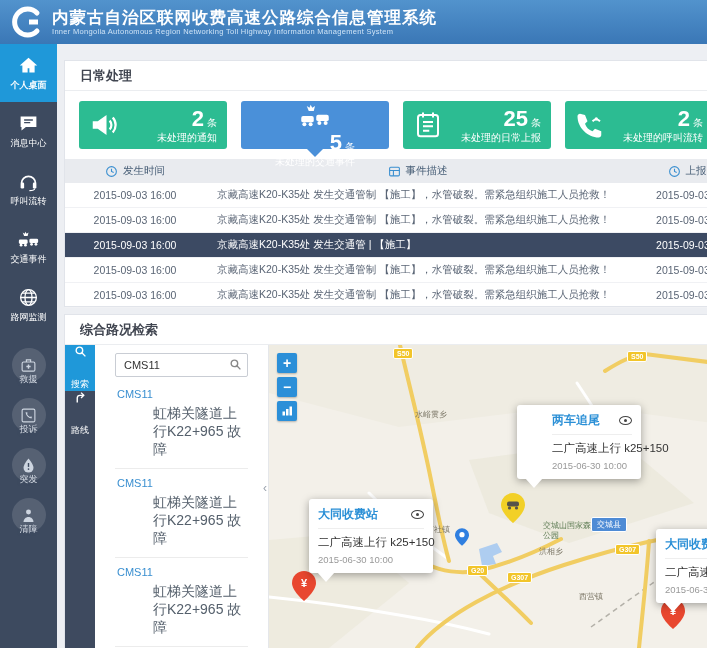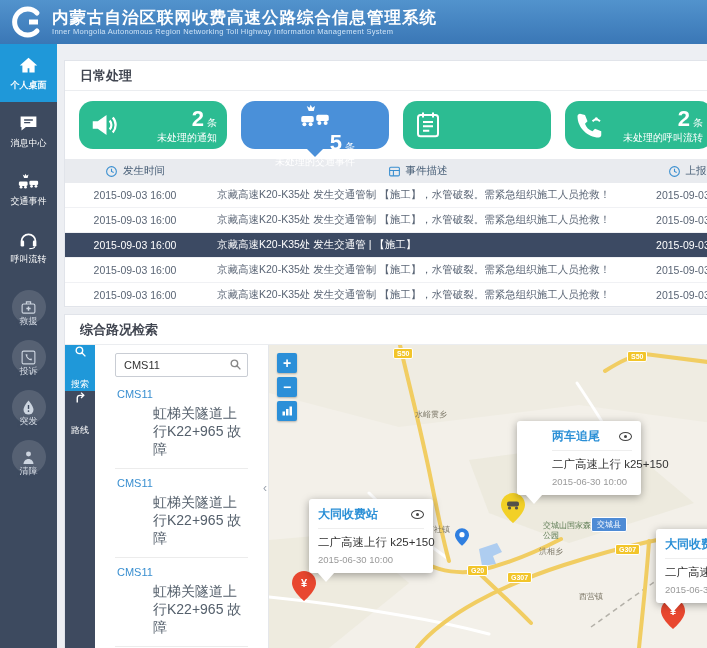--- a/index.html
+++ b/index.html
@@ -28,21 +28,21 @@
 
   
   .panel { position:absolute; background:#fff; border:1px solid #e1e4ea; }
   #panel-daily  { left:64px; top:60px;  width:700px; height:247px; }
   #panel-search { left:64px; top:314px; width:700px; height:334px; }
   .panel-title { height:30px; line-height:29px; padding:0 15px; font-size:13px; font-weight:bold;
     color:#404550; border-bottom:1px solid #ebedf0; }
 
   
   .cards { display:flex; gap:14px; padding:10px 14px; }
-  .card { width:148px; height:48px; border-radius:14px; color:#fff; display:flex; align-items:center;
+  .card { width:148px; height:48px; border-radius:3px; color:#fff; display:flex; align-items:center;
     padding:0 10px; position:relative; cursor:pointer; }
   .card.green { background:#2cbc92; }
   .card.blue  { background:#4a90d9;flex-direction:column; }
   .card > svg { width:30px; height:30px; flex:none; color:#fff; }
   .card-right { flex:1; text-align:right; line-height:1.1; }
   .card-count { font-size:22px; font-weight:bold; }
   .card-unit  { font-size:10px; margin-left:3px; }
   .card-label { font-size:10px; margin-top:1px; }
   .card.active::after { content:""; position:absolute; left:50%; bottom:-8px; margin-left:-8px;
     border:8px solid transparent; border-top:8px solid #4a90d9; border-bottom:none; }
@@ -128,39 +128,47 @@
       <span>个人桌面</span>
     </div>
     <div class="side-item">
       <svg viewBox="0 0 24 24" fill="currentColor">
           <path d="M3 4h18v12H9l-5 4v-4H3z"></path>
           <path d="M7 8h10M7 11h7" stroke="#3d4a5f" stroke-width="1.6" fill="none"></path>
         </svg>
       <span>消息中心</span>
     </div>
     <div class="side-item">
+      <svg viewBox="0 0 24 24" fill="none" stroke="currentColor" stroke-width="2">
+          <path d="M4 14a8 8 0 0 1 16 0"></path>
+          <rect x="3" y="13" width="4" height="7" rx="1.5" fill="currentColor" stroke="none"></rect>
+          <rect x="17" y="13" width="4" height="7" rx="1.5" fill="currentColor" stroke="none"></rect>
+          <path d="M19 20c0 2-3 2.5-6 2.5" stroke-width="1.4"></path>
+        </svg>
+      <span>呼叫流转</span>
+    </div>
+    <div class="side-item">
       <svg viewBox="0 0 24 24" fill="currentColor">
           <path d="M11 8l1-4-2.2 1.4L8.5 3l-.9 2.4L5.4 4 7 8z"></path>
           <rect x="1" y="12" width="10" height="5" rx="1.5"></rect>
           <circle cx="3.5" cy="18.5" r="1.6"></circle>
           <circle cx="8.5" cy="18.5" r="1.6"></circle>
           <rect x="13" y="11" width="10" height="5" rx="1.5"></rect>
           <circle cx="15.5" cy="17.5" r="1.6"></circle>
           <circle cx="20.5" cy="17.5" r="1.6"></circle>
         </svg>
       <span>交通事件</span>
     </div>
     <div class="side-item">
-      <svg viewBox="0 0 24 24" fill="none" stroke="currentColor" stroke-width="2">
-          <path d="M4 14a8 8 0 0 1 16 0"></path>
-          <rect x="3" y="13" width="4" height="7" rx="1.5" fill="currentColor" stroke="none"></rect>
-          <rect x="17" y="13" width="4" height="7" rx="1.5" fill="currentColor" stroke="none"></rect>
-          <path d="M19 20c0 2-3 2.5-6 2.5" stroke-width="1.4"></path>
-        </svg>
-      <span>呼叫流转</span>
+      <svg viewBox="0 0 24 24" fill="none" stroke="currentColor" stroke-width="1.5">
+          <circle cx="12" cy="12" r="9"></circle>
+          <ellipse cx="12" cy="12" rx="4" ry="9"></ellipse>
+          <path d="M3 12h18M5 7h14M5 17h14"></path>
+        </svg>
+      <span>路网监测</span>
     </div>
     <div class="side-gap"></div>
     <div class="circle-item">
       <span class="circ">
           <svg viewBox="0 0 24 24" fill="none" stroke="currentColor" stroke-width="1.6">
             <rect x="3" y="7" width="18" height="13" rx="2"></rect>
             <path d="M9 7V4h6v3"></path>
             <path d="M12 10.5v6M9 13.5h6" stroke-width="2"></path>
           </svg>
         </span>
@@ -223,20 +231,24 @@
         <div class="card-right">
           <span class="card-count">5</span><span class="card-unit">条</span>
           <div class="card-label">未处理的交通事件</div>
         </div>
       </div>
       <div class="card green">
         <svg viewBox="0 0 24 24" fill="none" stroke="currentColor" stroke-width="1.6">
             <rect x="4" y="4" width="16" height="17" rx="2"></rect>
             <path d="M8 2v4M16 2v4M8 9.5h8M8 13h8M8 16.5h5"></path>
           </svg>
+        <div class="card-right">
+          <span class="card-count">25</span><span class="card-unit">条</span>
+          <div class="card-label">未处理的日常上报</div>
+        </div>
       </div>
       <div class="card green">
         <svg viewBox="0 0 24 24" fill="currentColor">
             <path d="M4 3C3 3 2 4 2 5c0 9 8 17 17 17 1 0 2-1 2-2v-3l-5-2-2 2c-3-1-5-3-6-6l2-2-2-5z"></path>
             <path d="M14 9c2-2 4-2 6 0" stroke="currentColor" stroke-width="1.5" fill="none"></path>
             <circle cx="17" cy="7" r="1.3"></circle>
           </svg>
         <div class="card-right">
           <span class="card-count">2</span><span class="card-unit">条</span>
           <div class="card-label">未处理的呼叫流转</div>
@@ -407,21 +419,21 @@
         </svg>
         <svg class="marker" style="left:23px; top:226px;" viewBox="0 0 24 30">
           <path d="M12 0C5.4 0 0 5.4 0 12c0 8 12 18 12 18s12-10 12-18C24 5.4 18.6 0 12 0z" fill="#e8472f"></path>
           <text x="12" y="16" text-anchor="middle" font-size="11" font-weight="bold" fill="#fff">¥</text>
         </svg>
         <svg class="marker" style="left:392px; top:254px;" viewBox="0 0 24 30">
           <path d="M12 0C5.4 0 0 5.4 0 12c0 8 12 18 12 18s12-10 12-18C24 5.4 18.6 0 12 0z" fill="#e8472f"></path>
           <text x="12" y="16" text-anchor="middle" font-size="11" font-weight="bold" fill="#fff">¥</text>
         </svg>
 
-        <div class="popup" style="left:248px; top:76px;padding-left:35px;">
+        <div class="popup" style="left:248px; top:60px;padding-left:35px;">
           <div class="popup-head">
             <span class="popup-title">两车追尾</span>
             <span class="eye"></span>
           </div>
           <div class="popup-line">二广高速上行 k25+150</div>
           <div class="popup-time">2015-06-30 10:00</div>
         </div>
         <div class="popup" style="left:40px; top:154px;">
           <div class="popup-head">
             <span class="popup-title">大同收费站</span>

